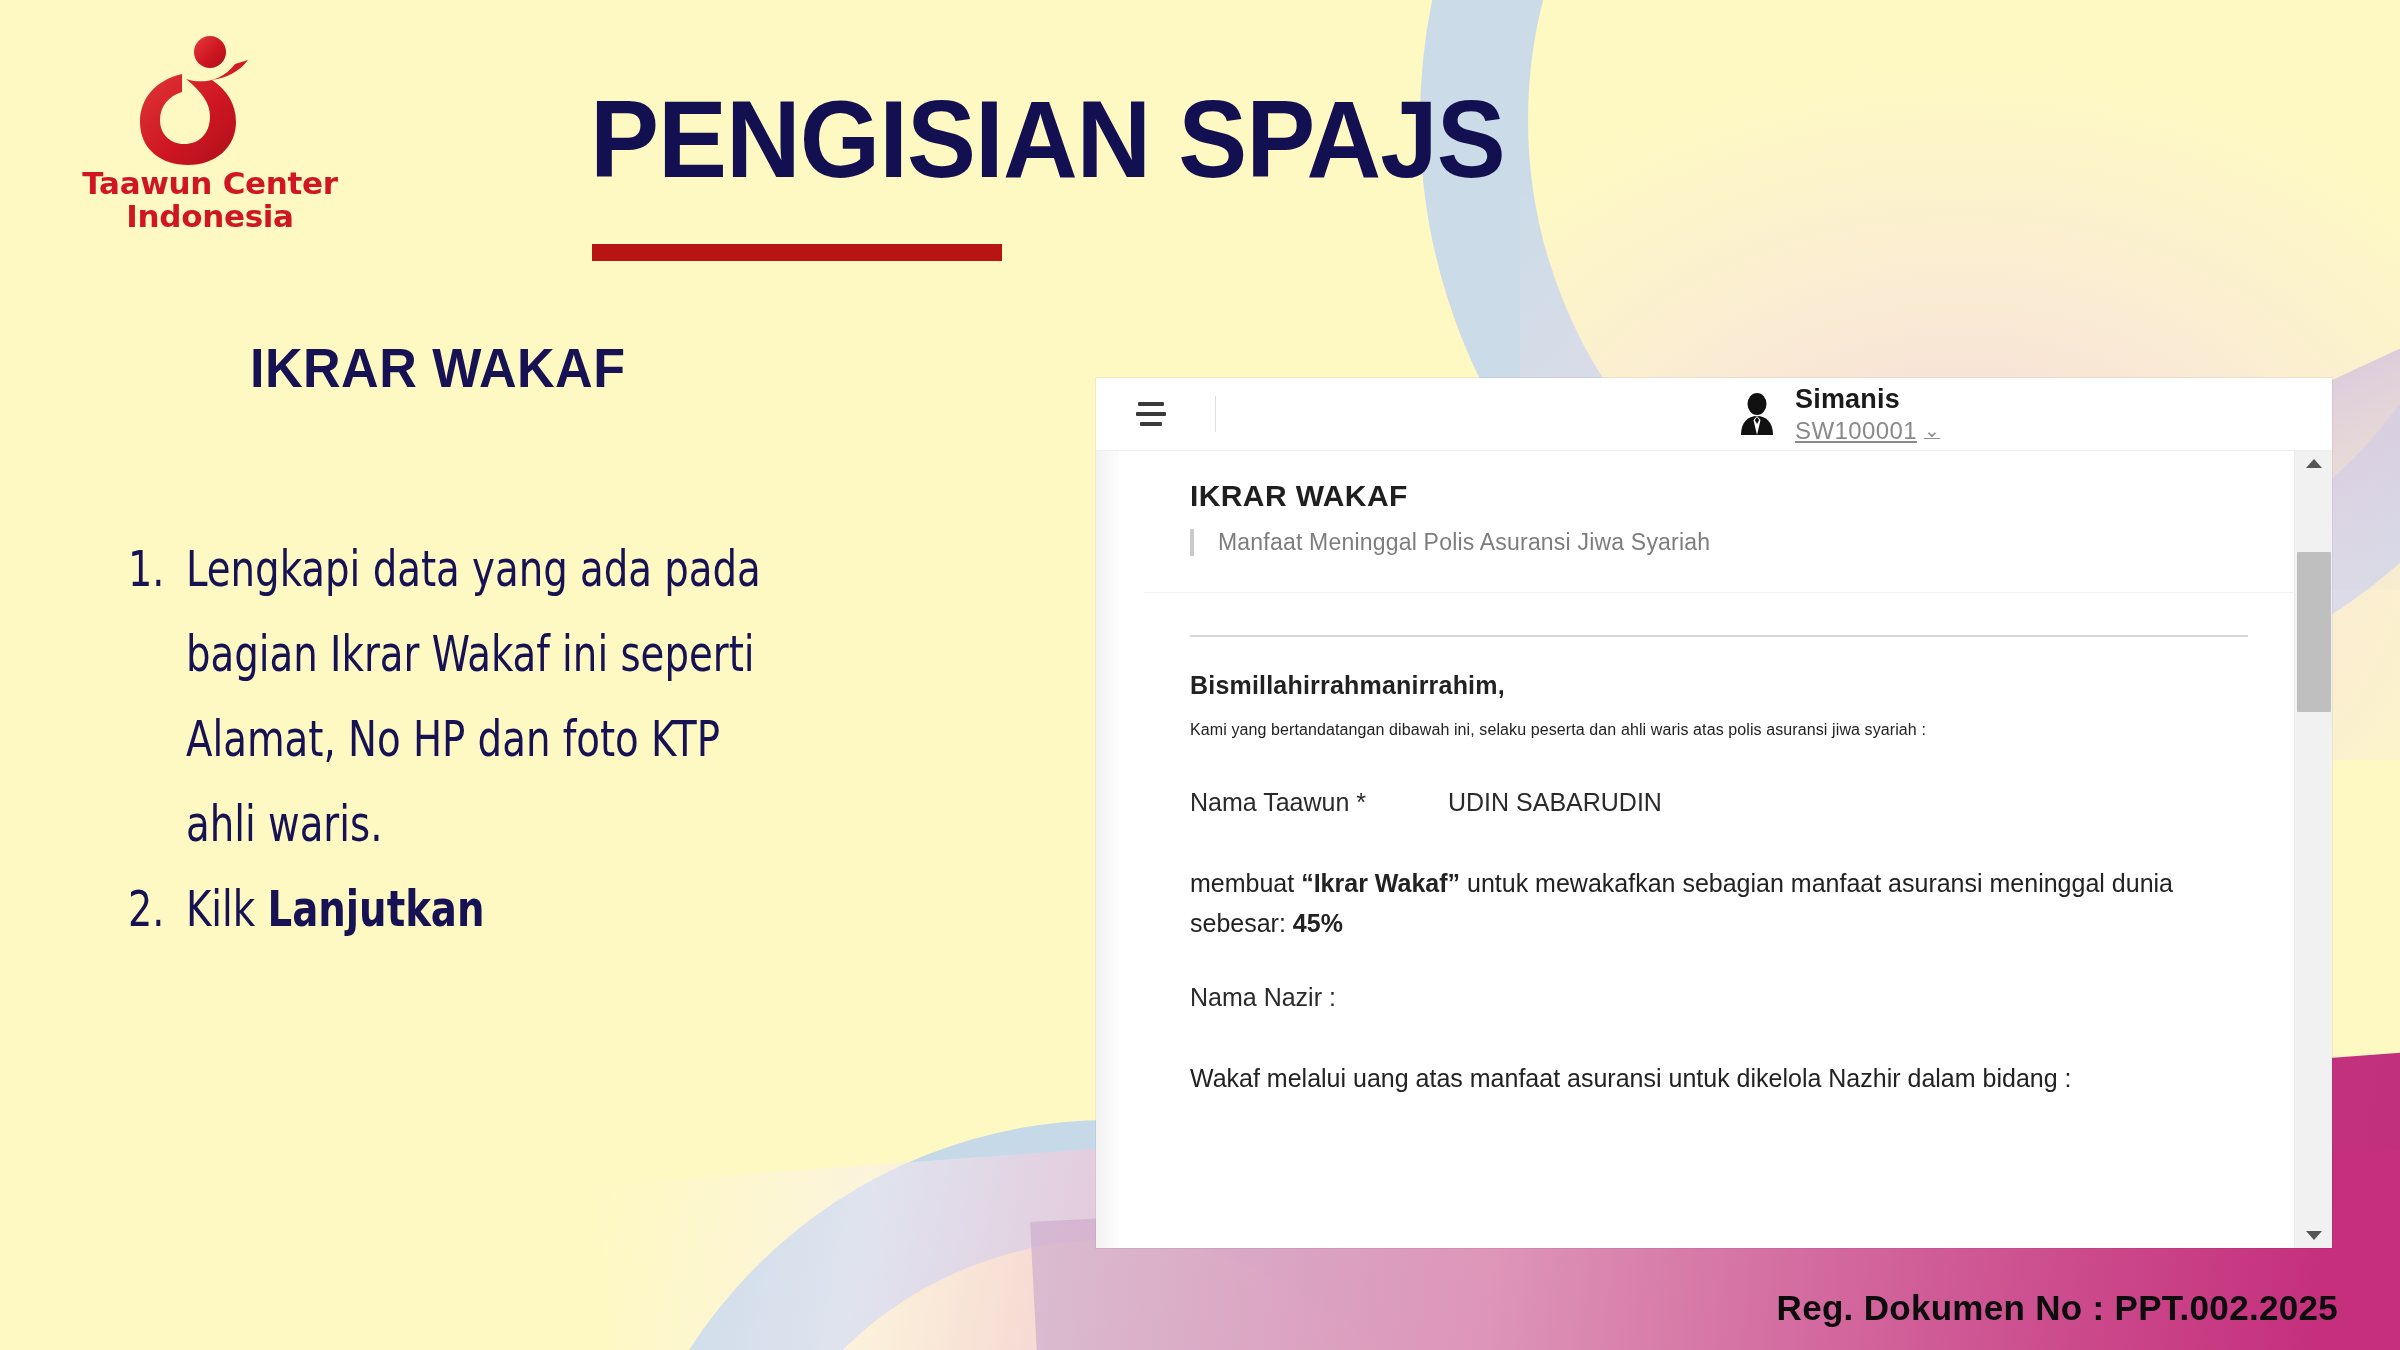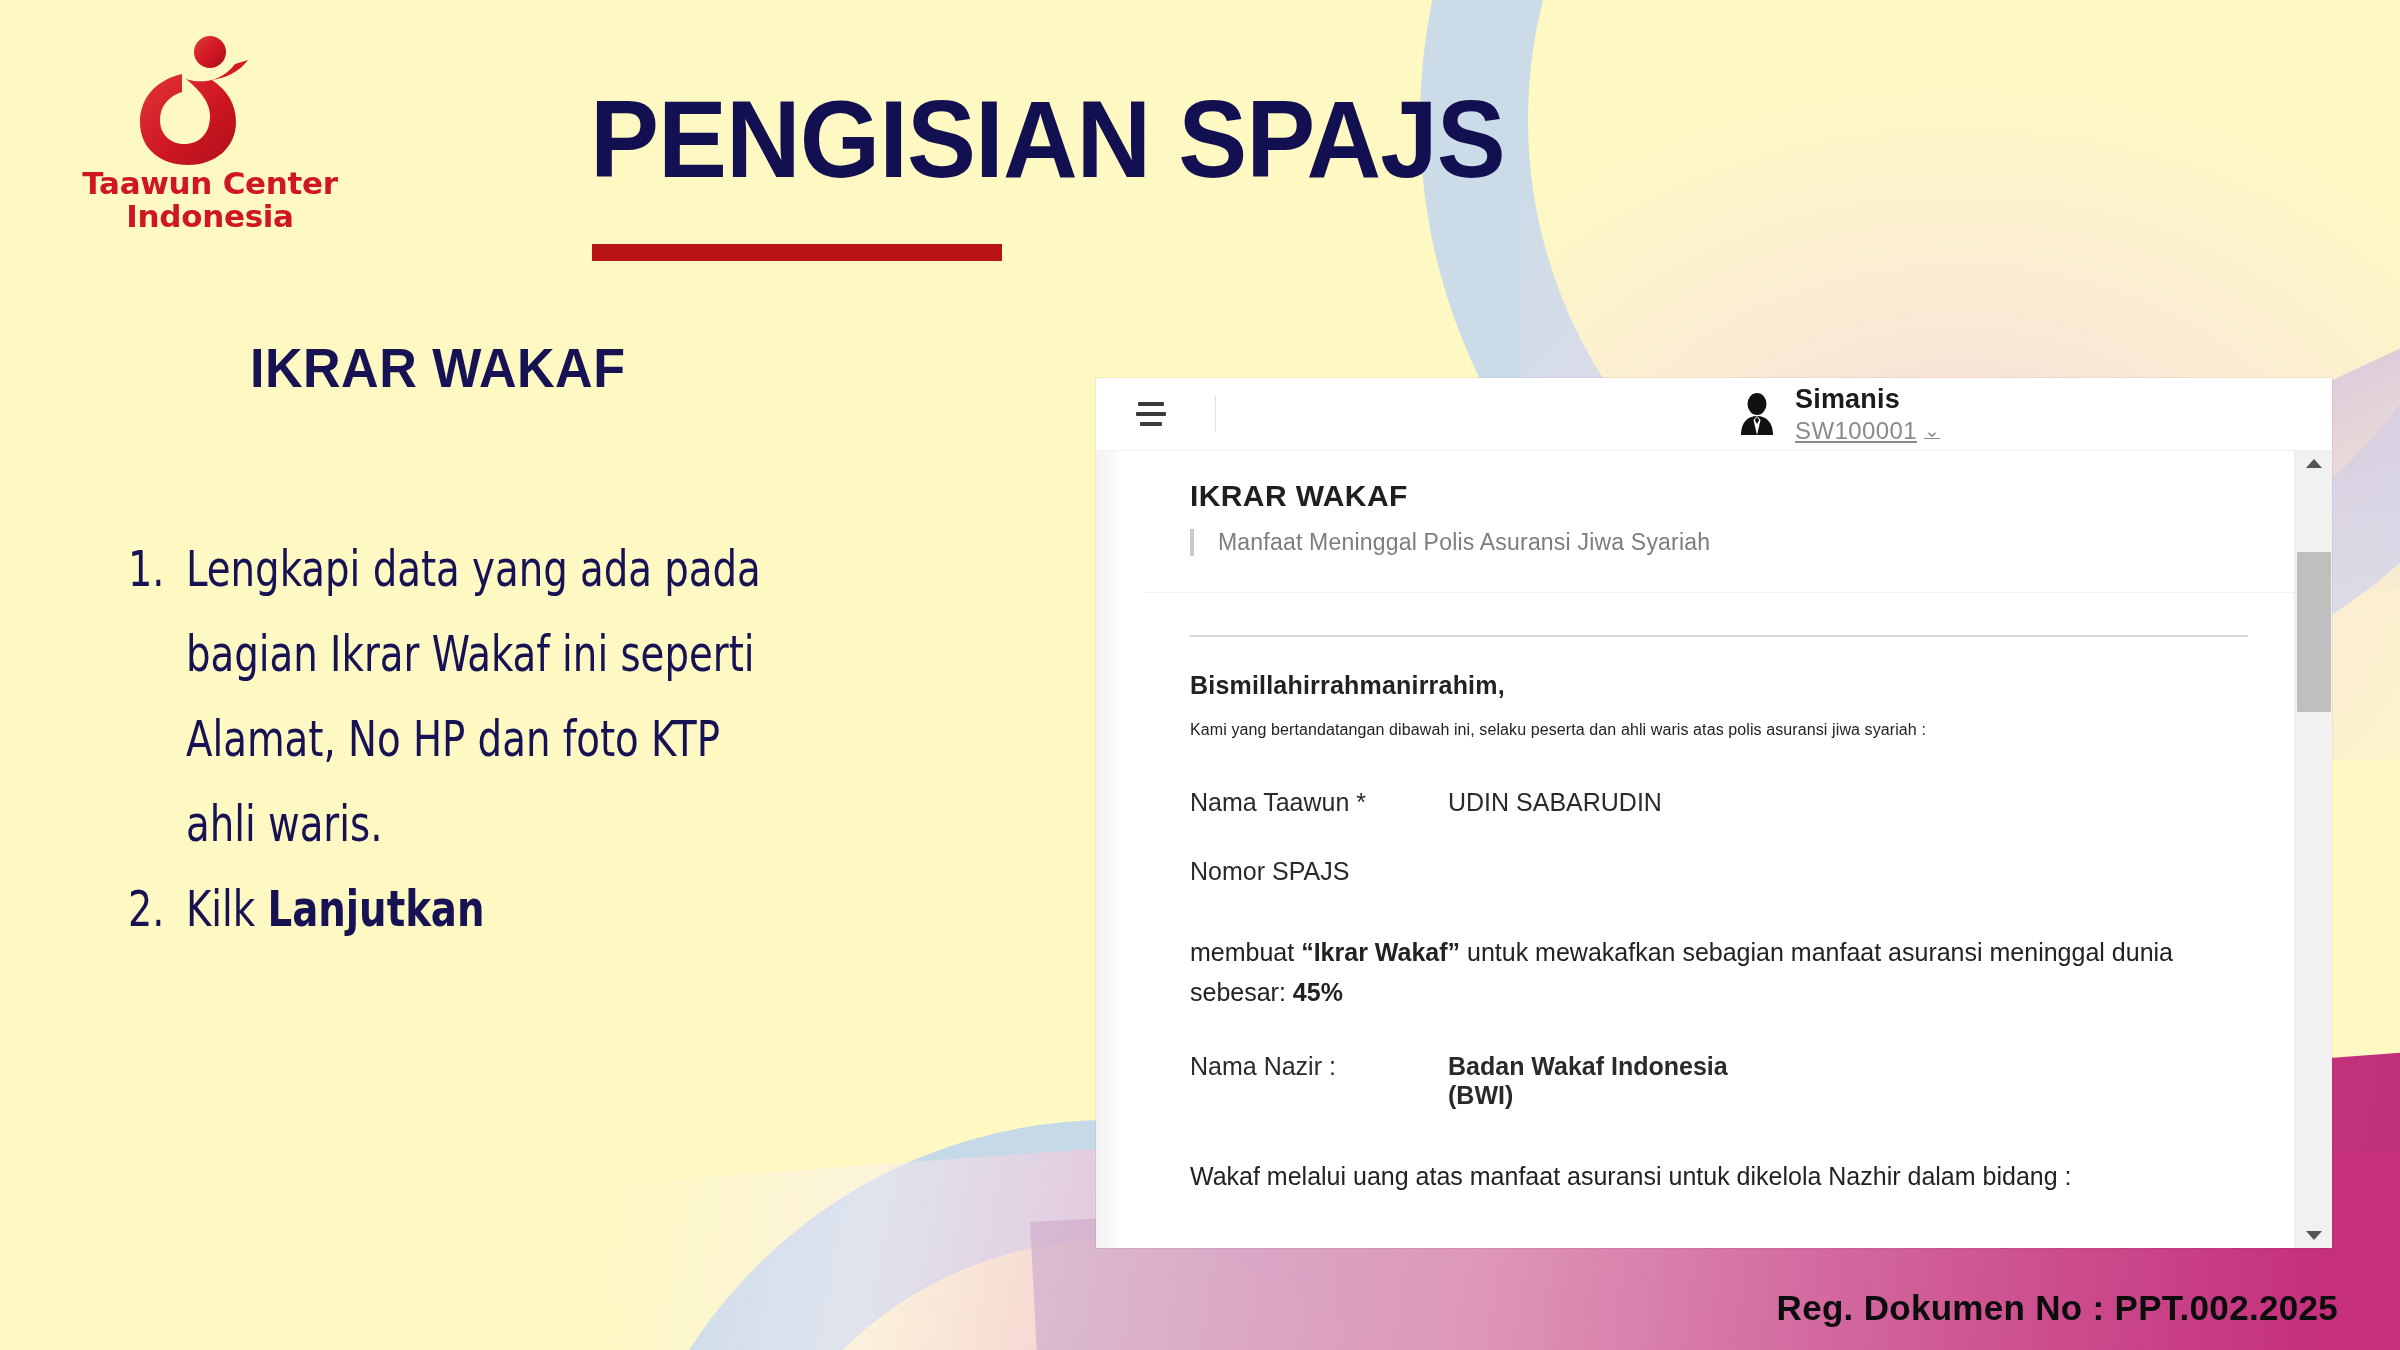--- a/index.html
+++ b/index.html
@@ -334,33 +334,25 @@
         <div class="form-body">
           <div class="p-bold">Bismillahirrahmanirrahim,</div>
           <div class="p-text">Kami yang bertandatangan dibawah ini, selaku peserta dan ahli waris atas polis asuransi jiwa syariah
 :</div>
 
           <div class="row-field">
             <div class="row-label">Nama Taawun *</div>
             <div class="row-value">UDIN SABARUDIN</div>
           </div>
 
-          <div class="row-field">
-            <div class="row-label">Nomor SPAJS</div>
-            <div class="row-value"></div>
-          </div>
 
           <div class="p-gap"><span>membuat </span><b>“Ikrar Wakaf”</b><span> untuk mewakafkan sebagian manfaat asuransi meninggal dunia sebesar: </span><b>45%</b></div>
 
           <div class="row-field">
             <div class="row-label">Nama Nazir :</div>
-            <div class="row-value">
-              <b>Badan Wakaf Indonesia</b><br>
-              <b>(BWI)</b>
-            </div>
           </div>
 
           <div class="p-gap">Wakaf melalui uang atas manfaat asuransi untuk dikelola Nazhir dalam bidang :</div>
 
         </div>
       </div>
 
       <div class="scrollbar">
         <div class="sb-arrow sb-up"></div>
         <div class="sb-track">

